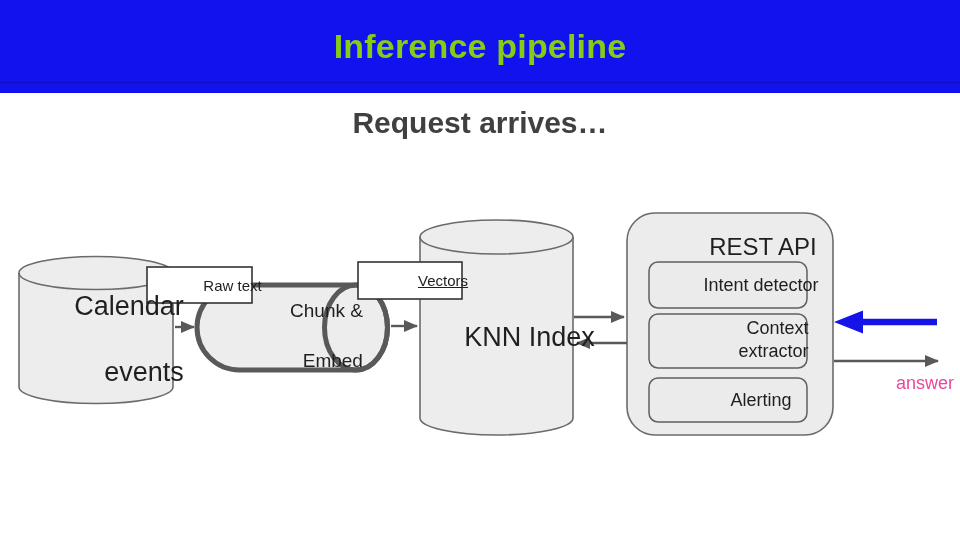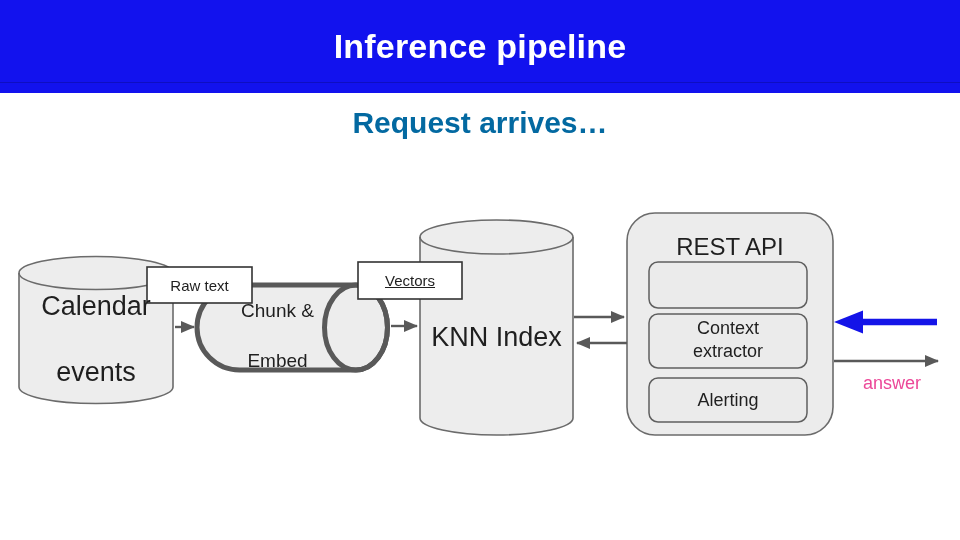--- a/index.html
+++ b/index.html
@@ -5,34 +5,34 @@
   html,body{margin:0;padding:0;background:#fff;}
   #slide{
     position:relative;width:960px;height:540px;overflow:hidden;background:#ffffff;
     font-family:"Liberation Sans","DejaVu Sans",sans-serif;
   }
   #banner{
     position:absolute;left:0;top:0;width:960px;height:93px;background:#1212ee;
     display:flex;align-items:center;justify-content:center;
   }
   #banner .rule{position:absolute;left:0;top:82px;width:100%;height:1px;background:rgba(10,10,140,0.45);}
-  #slide-title{color:#ffffff;font-size:34px;font-weight:bold;letter-spacing:0.2px;}
+  #slide-title{color:#84cc16;font-size:34px;font-weight:bold;letter-spacing:0.2px;}
   #slide-subtitle{
     position:absolute;left:0;top:106px;width:960px;text-align:center;
-    font-size:30px;font-weight:bold;color:#0369a1;
+    font-size:30px;font-weight:bold;color:#404040;
   }
   svg{position:absolute;left:0;top:0;}
   .label{
     position:absolute;display:flex;align-items:center;justify-content:center;
-    text-align:center;color:#1f1f1f;white-space:pre-line;pointer-events:none;
+    text-align:right;color:#1f1f1f;white-space:pre-line;pointer-events:none;margin-left:33px;
   }
   .label span{display:block;}
   .calendar{left:19px;top:306px;width:154px;height:66px;font-size:27px;line-height:33px;}
   .rawtext{left:147px;top:267px;width:105px;height:36px;font-size:15px;}
-  .chunk{left:200px;top:309px;width:155px;height:52px;font-size:19px;line-height:25px;}
+  .chunk{left:216px;top:309px;width:155px;height:52px;font-size:19px;line-height:25px;}
   .vectors{left:358px;top:262px;width:104px;height:37px;font-size:15px;text-decoration:underline;}
   .knn{left:420px;top:320px;width:153px;height:34px;font-size:27px;}
   .resttitle{left:627px;top:233px;width:206px;height:28px;font-size:24px;}
   .intent{left:649px;top:262px;width:158px;height:46px;font-size:18px;}
   .context{left:649px;top:314px;width:158px;height:51px;font-size:18px;line-height:23px;}
   .context span{max-width:95px;}
   .alerting{left:649px;top:378px;width:158px;height:44px;font-size:18px;}
   .question{left:820px;top:281px;width:132px;height:24px;font-size:18px;color:#2222dd;}
   .answer{left:826px;top:371px;width:132px;height:24px;font-size:18px;color:#ec4899;}
 </style>
@@ -105,20 +105,21 @@
       <span>Embed</span>
     </div>
   </div>
 
   <div class="label vectors">Vectors</div>
 
   <div class="label knn">KNN Index</div>
 
   <div class="label resttitle">REST API</div>
 
+  <div class="label intent">Intent detector</div>
 
   <div class="label context">
     <span>Context extractor</span>
   </div>
 
   <div class="label alerting">Alerting</div>
 
 
   <div class="label answer">answer</div>
 

